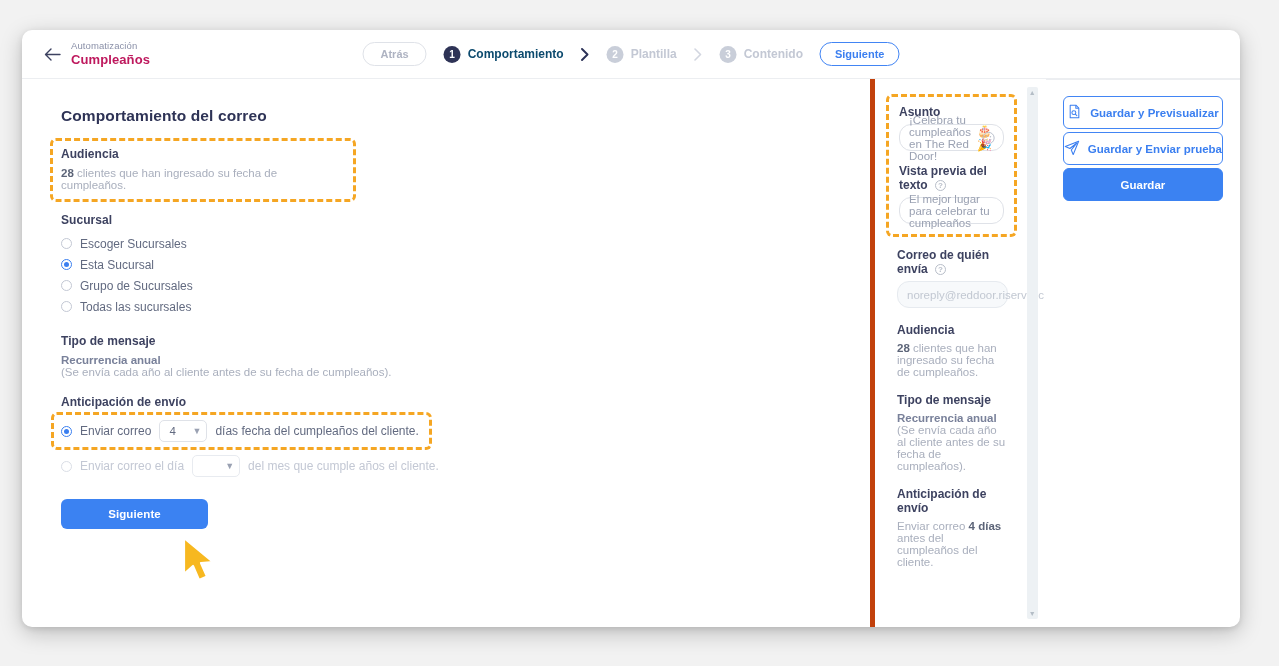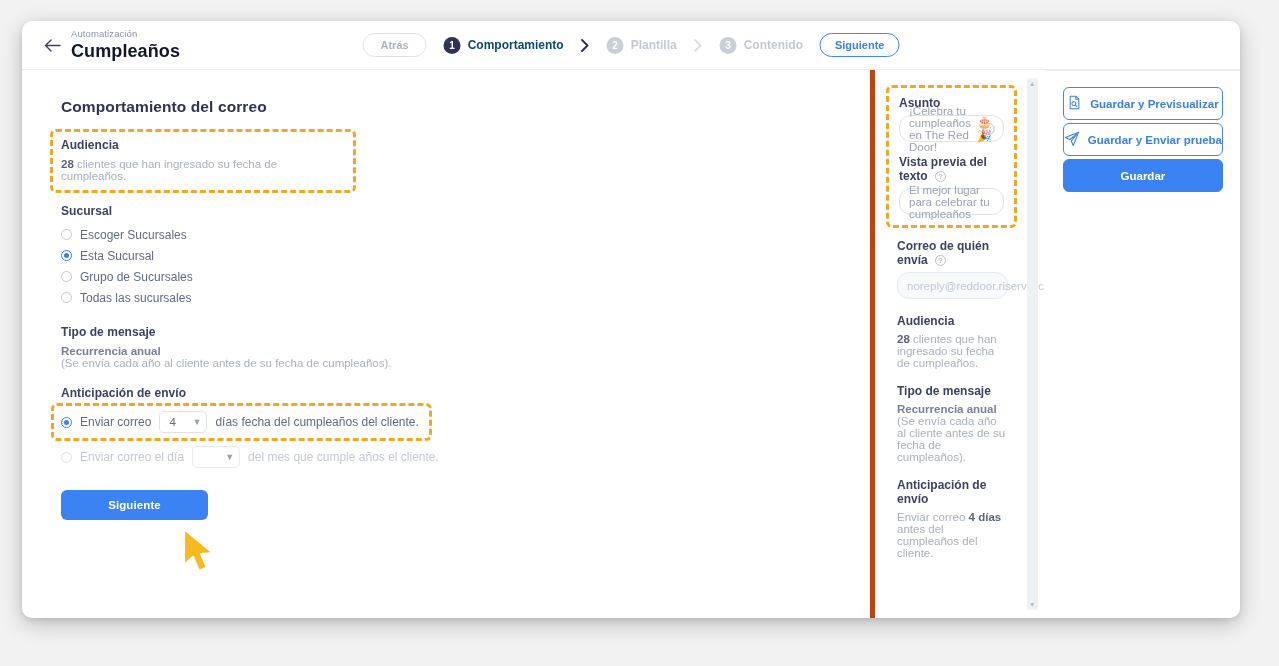--- a/index.html
+++ b/index.html
@@ -4,21 +4,21 @@
 <style>
   * { box-sizing: border-box; margin: 0; padding: 0; }
   html, body {
     width: 1279px; height: 666px;
     background: #f2f2f2;
     font-family: "Liberation Sans", sans-serif;
     overflow: hidden;
   }
   .app-window {
     position: absolute;
-    left: 22px; top: 21px;
+    left: 22px; top: 30px;
     width: 1218px; height: 597px;
     background: #ffffff;
     border-radius: 10px;
     box-shadow: 0 6px 22px rgba(0,0,0,0.22), 0 2px 6px rgba(0,0,0,0.10);
     overflow: hidden;
   }
 
   
   .topbar {
     position: relative;
@@ -32,21 +32,21 @@
     margin-left: 17px;
     display: flex; align-items: center; justify-content: center;
     color: #3d4260;
     cursor: pointer;
   }
   .title-block { margin-left: 6px; line-height: 1.25; }
   .title-kicker {
     font-size: 9.5px; color: #8a90a8; letter-spacing: .1px;
   }
   .title-main {
-    font-size: 18px; font-weight: bold; color: #0f172a; letter-spacing: .1px;
+    font-size: 13px; font-weight: bold; color: #be185d; letter-spacing: .1px;
   }
   .stepper {
     position: absolute;
     left: 50%; transform: translateX(-50%);
     display: flex; align-items: center; gap: 17px;
   }
   .btn-ghost {
     border: 1px solid #dfe2e8;
     background: #fff;
     color: #aeb3c2;

